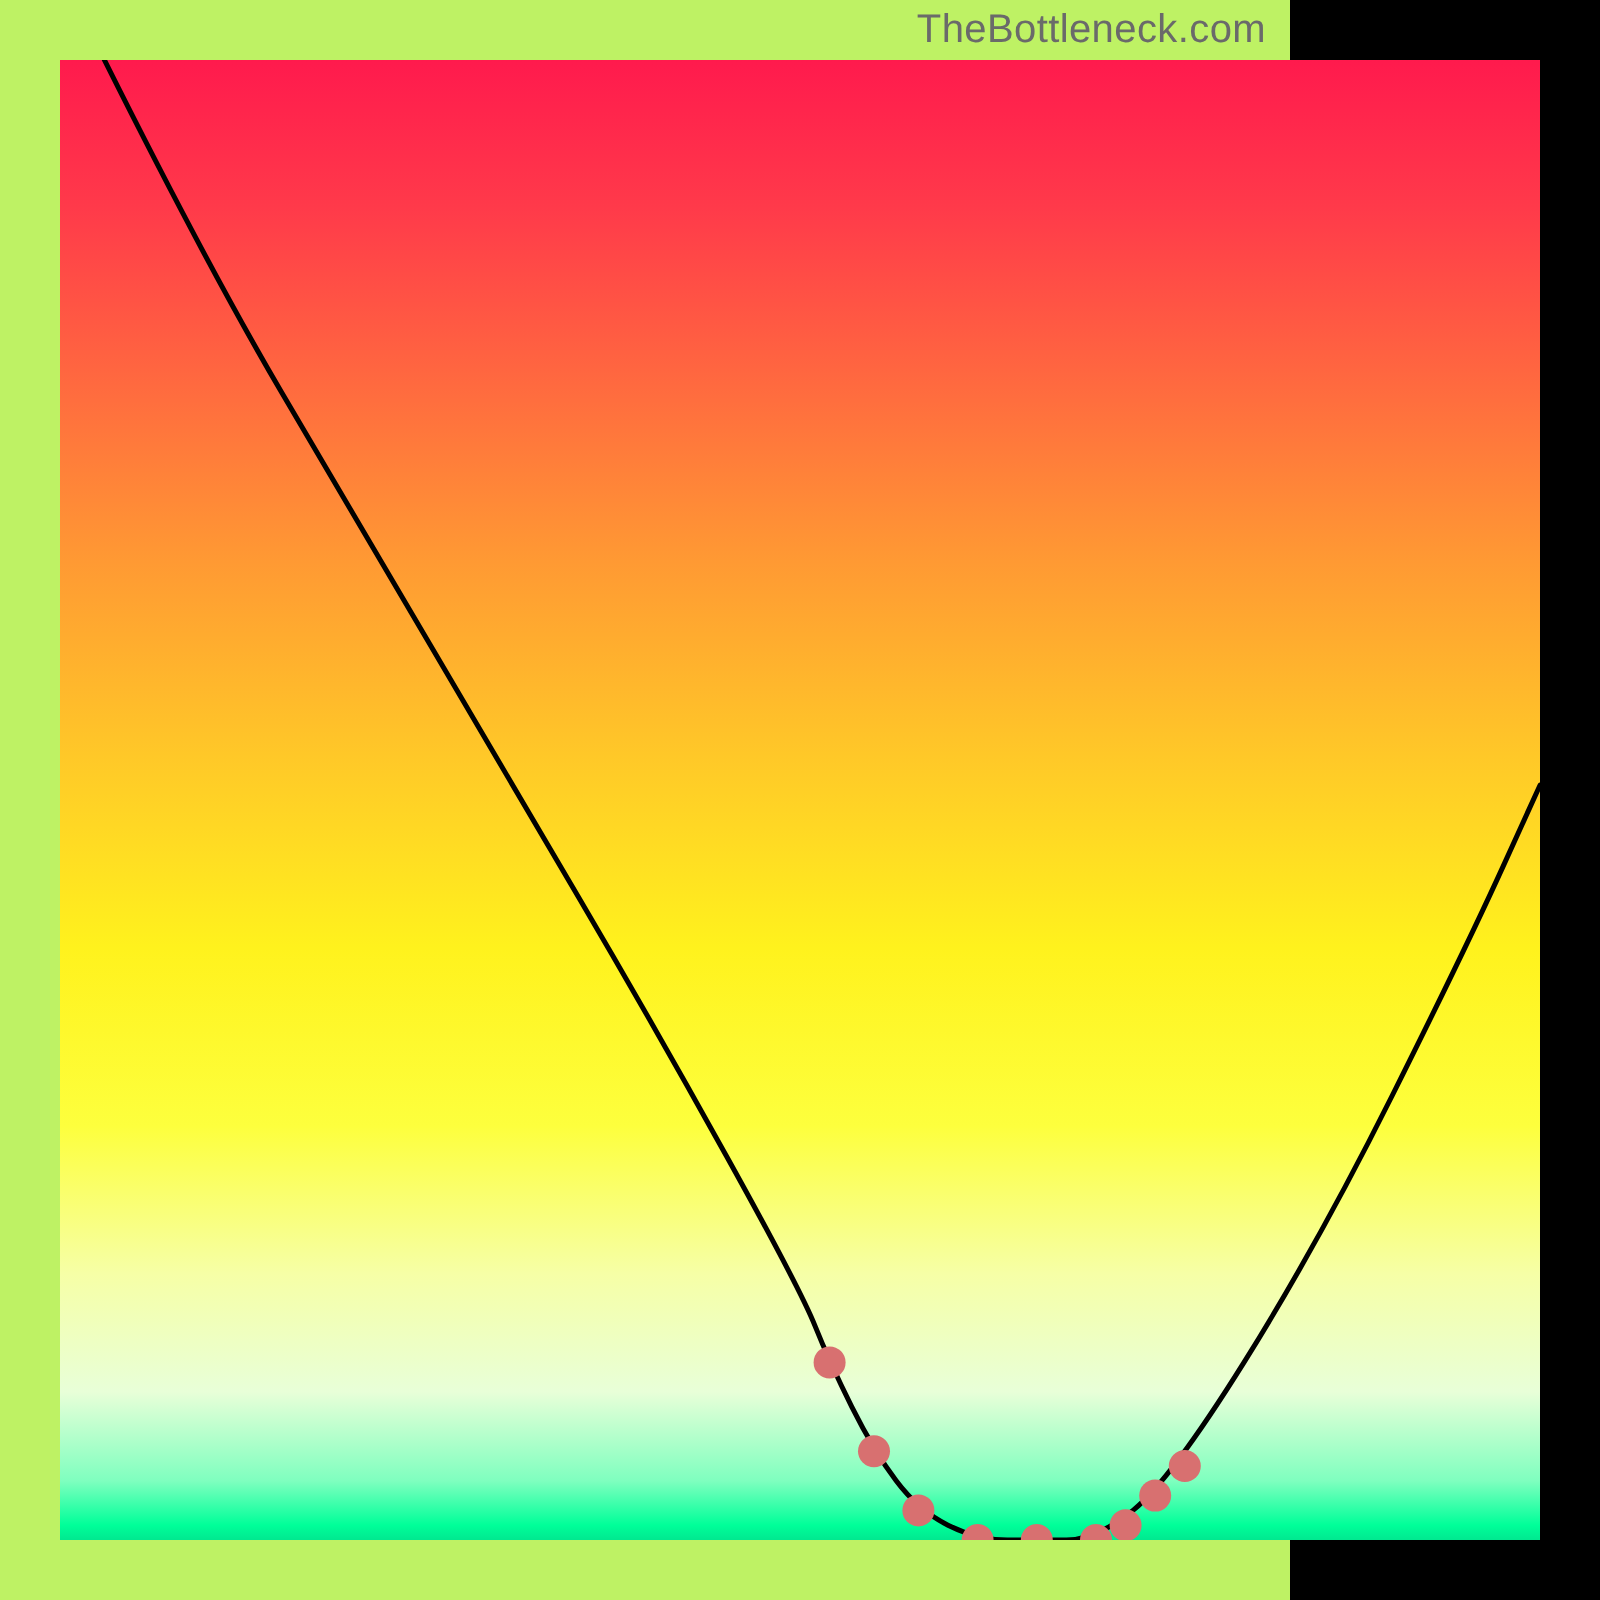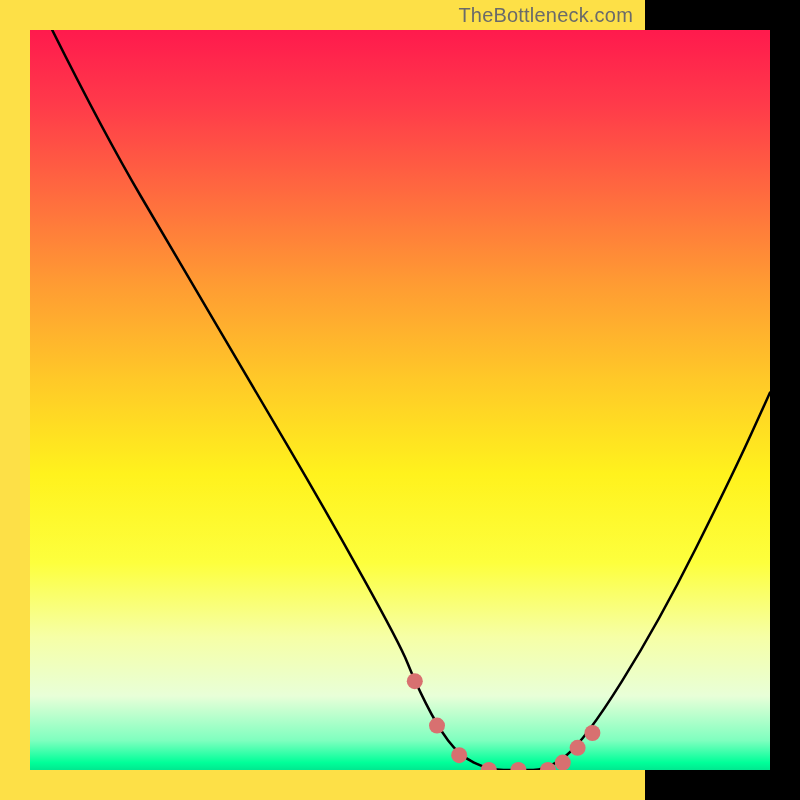--- a/index.html
+++ b/index.html
@@ -10,21 +10,21 @@
     background: #000;
     overflow: hidden;
     font-family: Arial, Helvetica, sans-serif;
   }
   .frame {
     position: absolute;
     left: 0;
     top: 0;
     width: 645px;
     height: 800px;
-    background: #fde047;
+    background: #bef264;
   }
   .plot-area {
     position: absolute;
     left: 30px;
     top: 30px;
     width: 740px;
     height: 740px;
     overflow: hidden;
   }
   .gradient {

